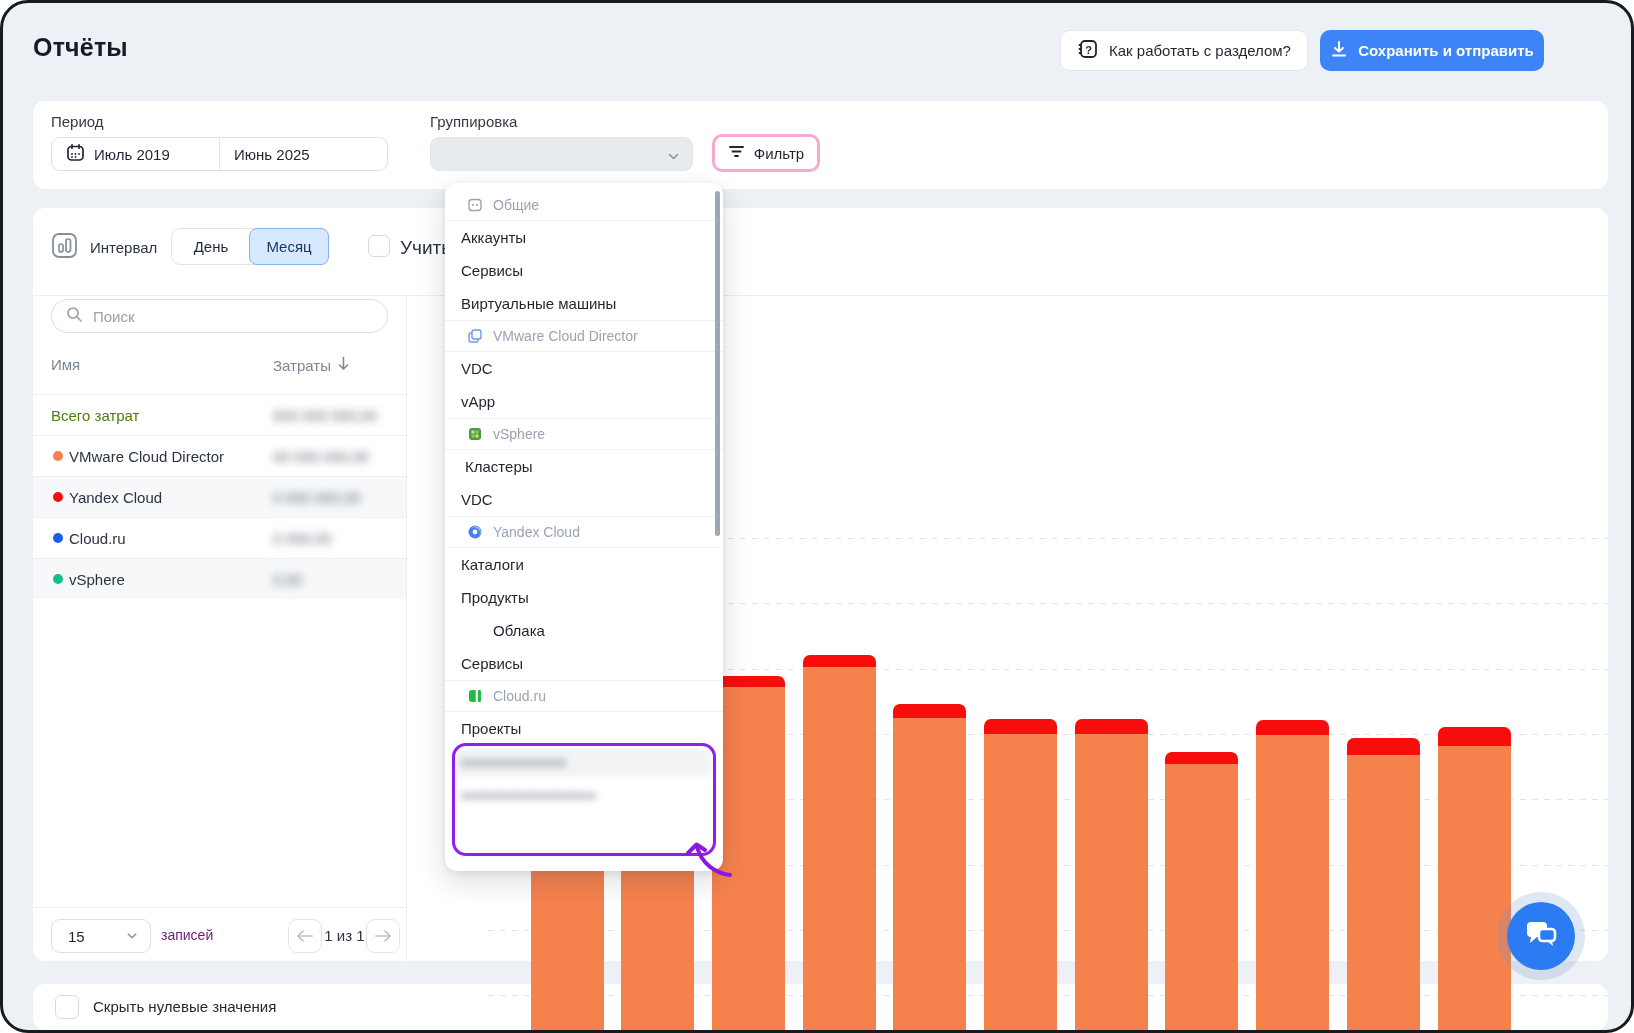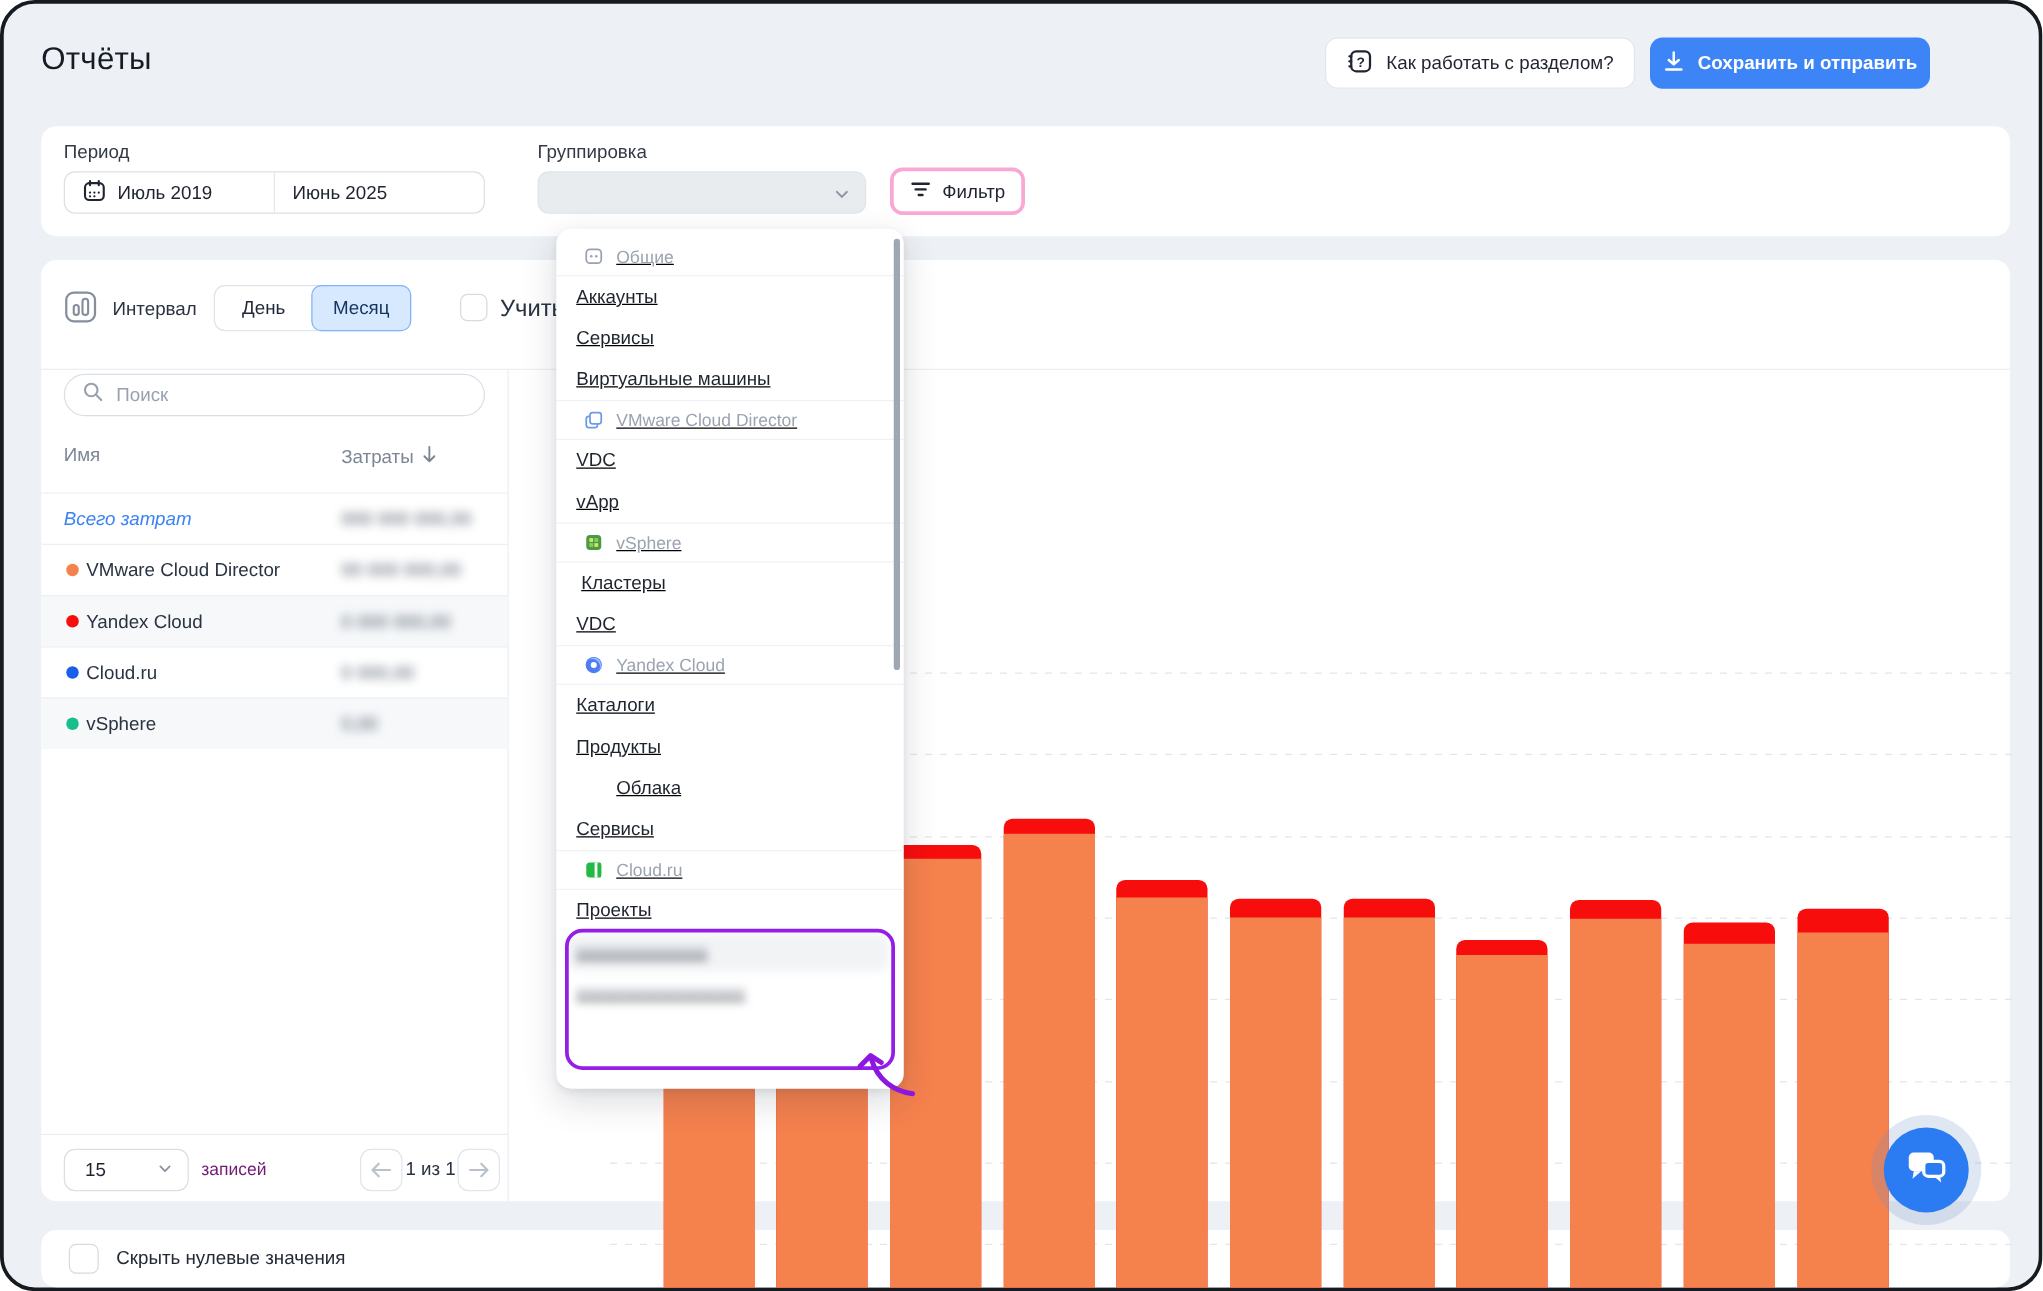--- a/index.html
+++ b/index.html
@@ -7,21 +7,21 @@
   body { font-family: "Liberation Sans", "DejaVu Sans", sans-serif; }
   #page {
     position: relative; width: 1634px; height: 1033px;
     background: #EDF0F4; border: 3px solid #161B22; border-radius: 28px;
     overflow: hidden;
   }
   .abs { position: absolute; }
   .card { background: #fff; border-radius: 12px; }
 
   
-  #page-title { left: 30px; top: 30px; font-size: 25px; font-weight: normal; color: #161C26; letter-spacing: .2px; }
+  #page-title { left: 30px; top: 30px; font-size: 25px; font-weight: bold; color: #161C26; letter-spacing: .2px; }
   .top-btn { display: flex; align-items: center; gap: 10px; height: 41px; border-radius: 10px; font-size: 15px; cursor: pointer; }
   #help-btn { left: 1057px; top: 27px; width: 248px; background: #fff; border: 1px solid #E3E7EB; color: #1F2430; justify-content: center; }
   #save-btn { left: 1317px; top: 27px; width: 224px; background: #3D85F6; color: #fff; font-weight: bold; justify-content: center; }
 
   
   #filter-card { left: 30px; top: 98px; width: 1575px; height: 88px; }
   .fld-label { position: absolute; top: 12px; font-size: 15px; color: #333A45; }
   #period-group { position: absolute; left: 18px; top: 36px; width: 337px; height: 34px; border: 1px solid #DCE1E6; border-radius: 9px; display: flex; background:#fff; }
   .period-cell { display: flex; align-items: center; gap: 9px; padding: 0 14px; font-size: 15px; color: #1F2430; flex: 1; }
   .period-cell + .period-cell { border-left: 1px solid #E4E8EC; }
@@ -46,41 +46,41 @@
   #search-box input { border: none; outline: none; font-size: 15px; color: #2A3342; width: 100%; font-family: inherit; background: transparent; }
   #search-box input::placeholder { color: #98A1AD; }
   #col-name { position: absolute; left: 18px; top: 148px; font-size: 15px; color: #7C8594; }
   #col-costs { position: absolute; left: 240px; top: 148px; font-size: 15px; color: #7C8594; display: flex; gap: 6px; align-items: center; }
   #table-rows { position: absolute; left: 0; top: 186px; width: 373px; }
   .t-row { position: relative; height: 41px; display: flex; align-items: center; border-top: 1px solid #EDF0F3; }
   .t-row.shaded { background: #F6F8FA; }
   .t-dot { position: absolute; left: 20px; width: 10px; height: 10px; border-radius: 50%; }
   .t-name { position: absolute; left: 36px; font-size: 15px; color: #2A3342; white-space: nowrap; }
   .t-name.no-dot { left: 18px; }
-  .t-name.link { color: #3b82f6; font-style: italic; }
+  .t-name.link { color: #4d7c0f; }
   .t-val { position: absolute; left: 240px; font-size: 15px; color: #5A6472; filter: blur(4px); white-space: nowrap; }
   #pg-divider { position: absolute; left: 0; top: 699px; width: 373px; height: 1px; background: #ECEFF2; }
   #page-size { position: absolute; left: 18px; top: 711px; width: 100px; height: 34px; border: 1px solid #DADFE5; border-radius: 9px; background: #fff; font-size: 15px; color: #1F2430; display: flex; align-items: center; padding: 0 12px 0 16px; justify-content: space-between; cursor: pointer; }
   #records-label { position: absolute; left: 128px; top: 719px; font-size: 14px; color: #701a75; }
   .pg-btn { position: absolute; top: 711px; width: 34px; height: 34px; border: 1px solid #E2E6EB; border-radius: 9px; background: #fff; display: flex; align-items: center; justify-content: center; cursor: pointer; }
   #pg-prev { left: 255px; }
   #pg-next { left: 333px; }
   #pg-pos { position: absolute; left: 291px; top: 719px; width: 41px; text-align: center; font-size: 15px; color: #2A3342; }
 
   
   #chart-layer { position: absolute; left: 403px; top: 292px; width: 1202px; height: 666px; z-index: 5; }
   .gridline { position: absolute; left: 52px; width: 1123px; height: 1px;
     background-image: repeating-linear-gradient(90deg, #E2E6EA 0 6px, transparent 6px 12px); }
   .bar { position: absolute; border-radius: 7px 7px 0 0; }
   .bar .base { position: absolute; left: 0; right: 0; bottom: 0; }
   .y-lbl { position: absolute; font-size: 13px; color: #6E7884; }
 
   
   #dropdown { left: 442px; top: 180px; width: 278px; height: 688px; z-index: 40;
-    box-shadow: 0 10px 28px rgba(30,40,60,.16), 0 2px 6px rgba(30,40,60,.08); padding-top: 6px; text-decoration: underline; }
+    box-shadow: 0 10px 28px rgba(30,40,60,.16), 0 2px 6px rgba(30,40,60,.08); padding-top: 6px; }
   .dd-header { height: 32px; display: flex; align-items: center; gap: 10px; padding: 0 0 0 22px; font-size: 14px; color: #9AA3B0; border-top: 1px solid #EFF1F4; border-bottom: 1px solid #EFF1F4; }
   .dd-header.first { border-top: none; }
   .dd-item { height: 33px; display: flex; align-items: center; padding-left: 16px; font-size: 15px; color: #1E242E; cursor: pointer; }
   .dd-item.masked { color: #6A7380; filter: blur(3.5px); }
   .dd-item .pill { position: absolute; left: 8px; right: 12px; height: 30px; background: #F1F3F5; border-radius: 8px; z-index: -1; }
   #dd-scroll { position: absolute; right: 3px; top: 8px; width: 5px; height: 345px; background: #9FA8B2; border-radius: 3px; }
   #highlight-box { left: 449px; top: 740px; width: 264px; height: 113px; border: 3px solid #941DE8; border-radius: 14px; z-index: 45; pointer-events: none; }
   #arrow-svg { left: 680px; top: 828px; z-index: 46; pointer-events: none; }
 
   

